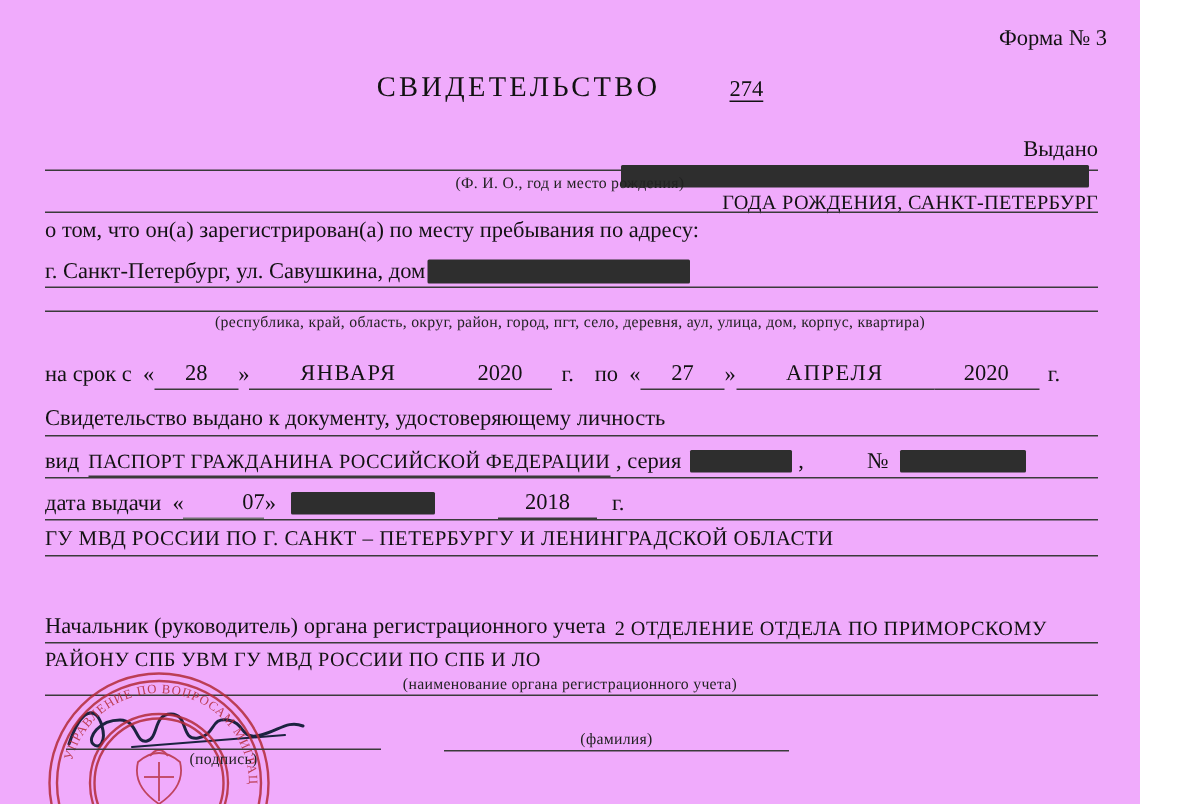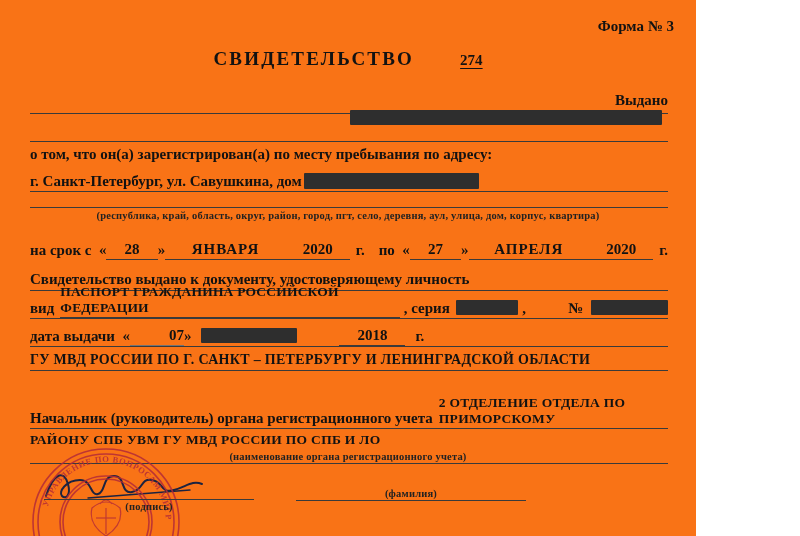--- a/index.html
+++ b/index.html
@@ -6,24 +6,23 @@
   html, body {
     margin: 0; padding: 0;
     width: 800px; height: 536px;
     background: #ffffff;
     font-family: "Liberation Serif", serif;
     color: #121212;
     overflow: hidden;
   }
   #doc {
     position: relative;
-    width: 696px;
+    width: 760px;
     height: 536px;
-    background: #f97316;
-    font-weight: bold;
+    background: #f0abfc;
   }
   .redact {
     display: inline-block;
     background: #2e2e2e;
     vertical-align: middle;
     border-radius: 1px;
   }
   .caption {
     font-size: 10.5px;
     text-align: center;
@@ -309,21 +308,23 @@
 
   <div class="form-no">Форма № 3</div>
 
   <div class="title-block">
     <span class="title-main">СВИДЕТЕЛЬСТВО</span><span class="title-num">274</span>
   </div>
 
   <div class="row-vydano">
     <span class="lbl">Выдано</span>
     <span class="redact blk"></span>
-  </div>
+    <span class="tail">ГОДА РОЖДЕНИЯ, САНКТ-ПЕТЕРБУРГ</span>
+  </div>
+  <div class="caption cap-fio">(Ф. И. О., год и место рождения)</div>
 
   <div class="rule-a"></div>
 
   <div class="row-otom">о том, что он(а) зарегистрирован(а) по месту пребывания по адресу:</div>
 
   <div class="row-addr">
     <span class="txt">г. Санкт-Петербург, ул. Савушкина, дом</span>
     <span class="redact blk"></span>
   </div>
   <div class="rule-b"></div>

